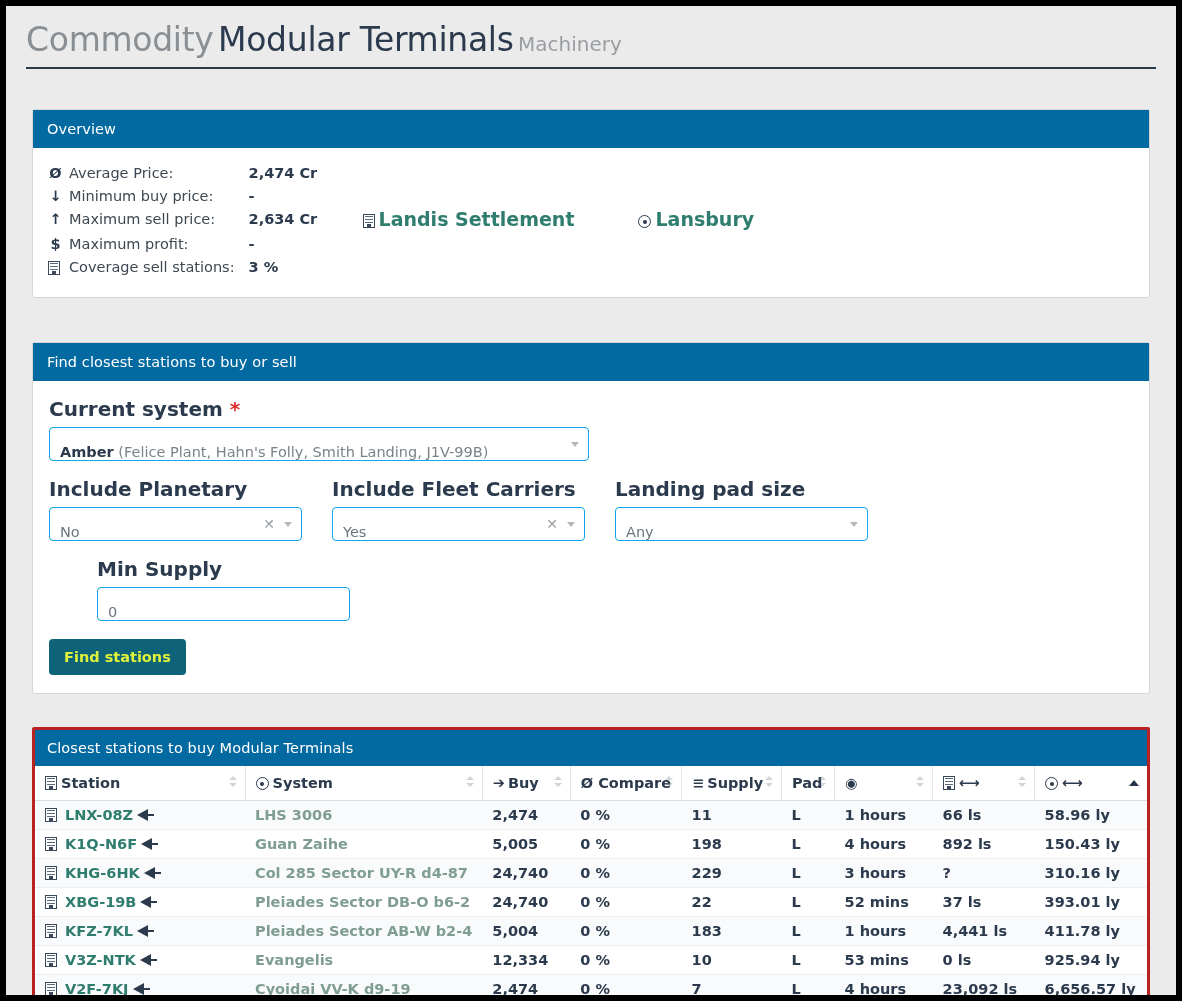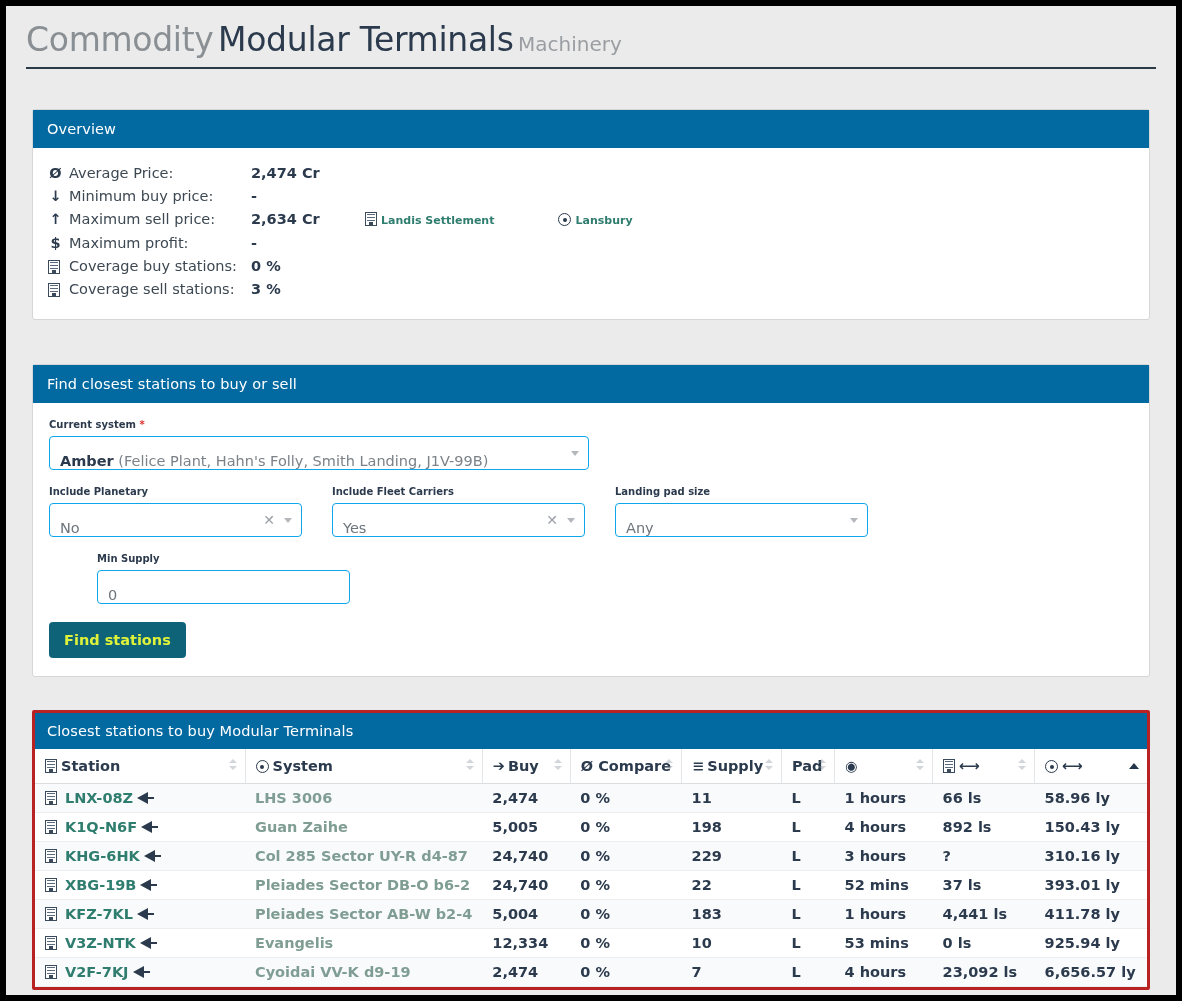--- a/index.html
+++ b/index.html
@@ -57,21 +57,21 @@
   .ov-table { border-collapse: collapse; }
   .ov-table td { padding: 2px 0; font-size: 14.5px; vertical-align: top; line-height: 19px; }
   .ov-label { color: #3d4852; padding-right: 14px !important; white-space: nowrap; }
   .ov-icon {
     display: inline-block; width: 17px; text-align: center;
     color: #2b3a4d; margin-right: 5px; font-weight: 700;
   }
   .ov-val { font-weight: 700; color: #2b3a4d; white-space: nowrap; min-width: 100px; }
   .ov-link-col { padding-left: 14px !important; }
   a.lnk {
-    color: #2f7d6e; text-decoration: none; font-weight: 700; font-size: 11px; margin-top: 36px;
+    color: #2f7d6e; text-decoration: none; font-weight: 700; font-size: 19px; margin-top: 36px;
   }
 
   
   .gl {
     display: inline-block; vertical-align: -2px; margin-right: 4px;
   }
   .gl-station {
     position: relative; width: 12px; height: 14px;
     border: 1.6px solid #3b4a5a; background: #fff;
   }
@@ -101,21 +101,21 @@
   }
   .gl-carrier::after {
     content:""; position:absolute; left:11px; top:5px; width:6px; height:2px;
     background:#2b3a4d;
   }
 
   
   #finder { margin-top: 44px; }
   .form-body { padding: 16px 16px 18px 16px; }
   .fld-label {
-    font-weight: 700; font-size: 10px; color: #2b3a4d; margin-bottom: 6px; display: block;
+    font-weight: 700; font-size: 20px; color: #2b3a4d; margin-bottom: 6px; display: block;
   }
   .req { color: #e03030; font-weight: 700; }
   .ctrl {
     position: relative; background: #fff; border: 1px solid #0ea5e9; border-radius: 4px;
     height: 34px; display: flex; align-items: flex-end; padding: 0 10px;
     font-size: 14.5px; color: #6d757d;
   }
   .ctrl .val-strong { color: #2b3a4d; font-weight: 700; }
   .ctrl .val-sub { color: #7b8288; }
   .caret {
@@ -221,28 +221,20 @@
           </td>
           <td style="padding-left:64px">
             <a class="lnk" href="#"><span class="gl gl-system"></span><span>Lansbury</span></a>
           </td>
         </tr>
         <tr>
           <td class="ov-label">
             <span class="ov-icon">$</span><span>Maximum profit:</span>
           </td>
           <td class="ov-val">-</td>
-          <td class="ov-link-col"></td>
-          <td></td>
-        </tr>
-        <tr>
-          <td class="ov-label">
-            <span class="ov-icon"><span class="gl gl-station" style="vertical-align:-3px"></span></span><span>Coverage buy stations:</span>
-          </td>
-          <td class="ov-val">0 %</td>
           <td class="ov-link-col"></td>
           <td></td>
         </tr>
         <tr>
           <td class="ov-label">
             <span class="ov-icon"><span class="gl gl-station" style="vertical-align:-3px"></span></span><span>Coverage sell stations:</span>
           </td>
           <td class="ov-val">3 %</td>
           <td class="ov-link-col"></td>
           <td></td>

